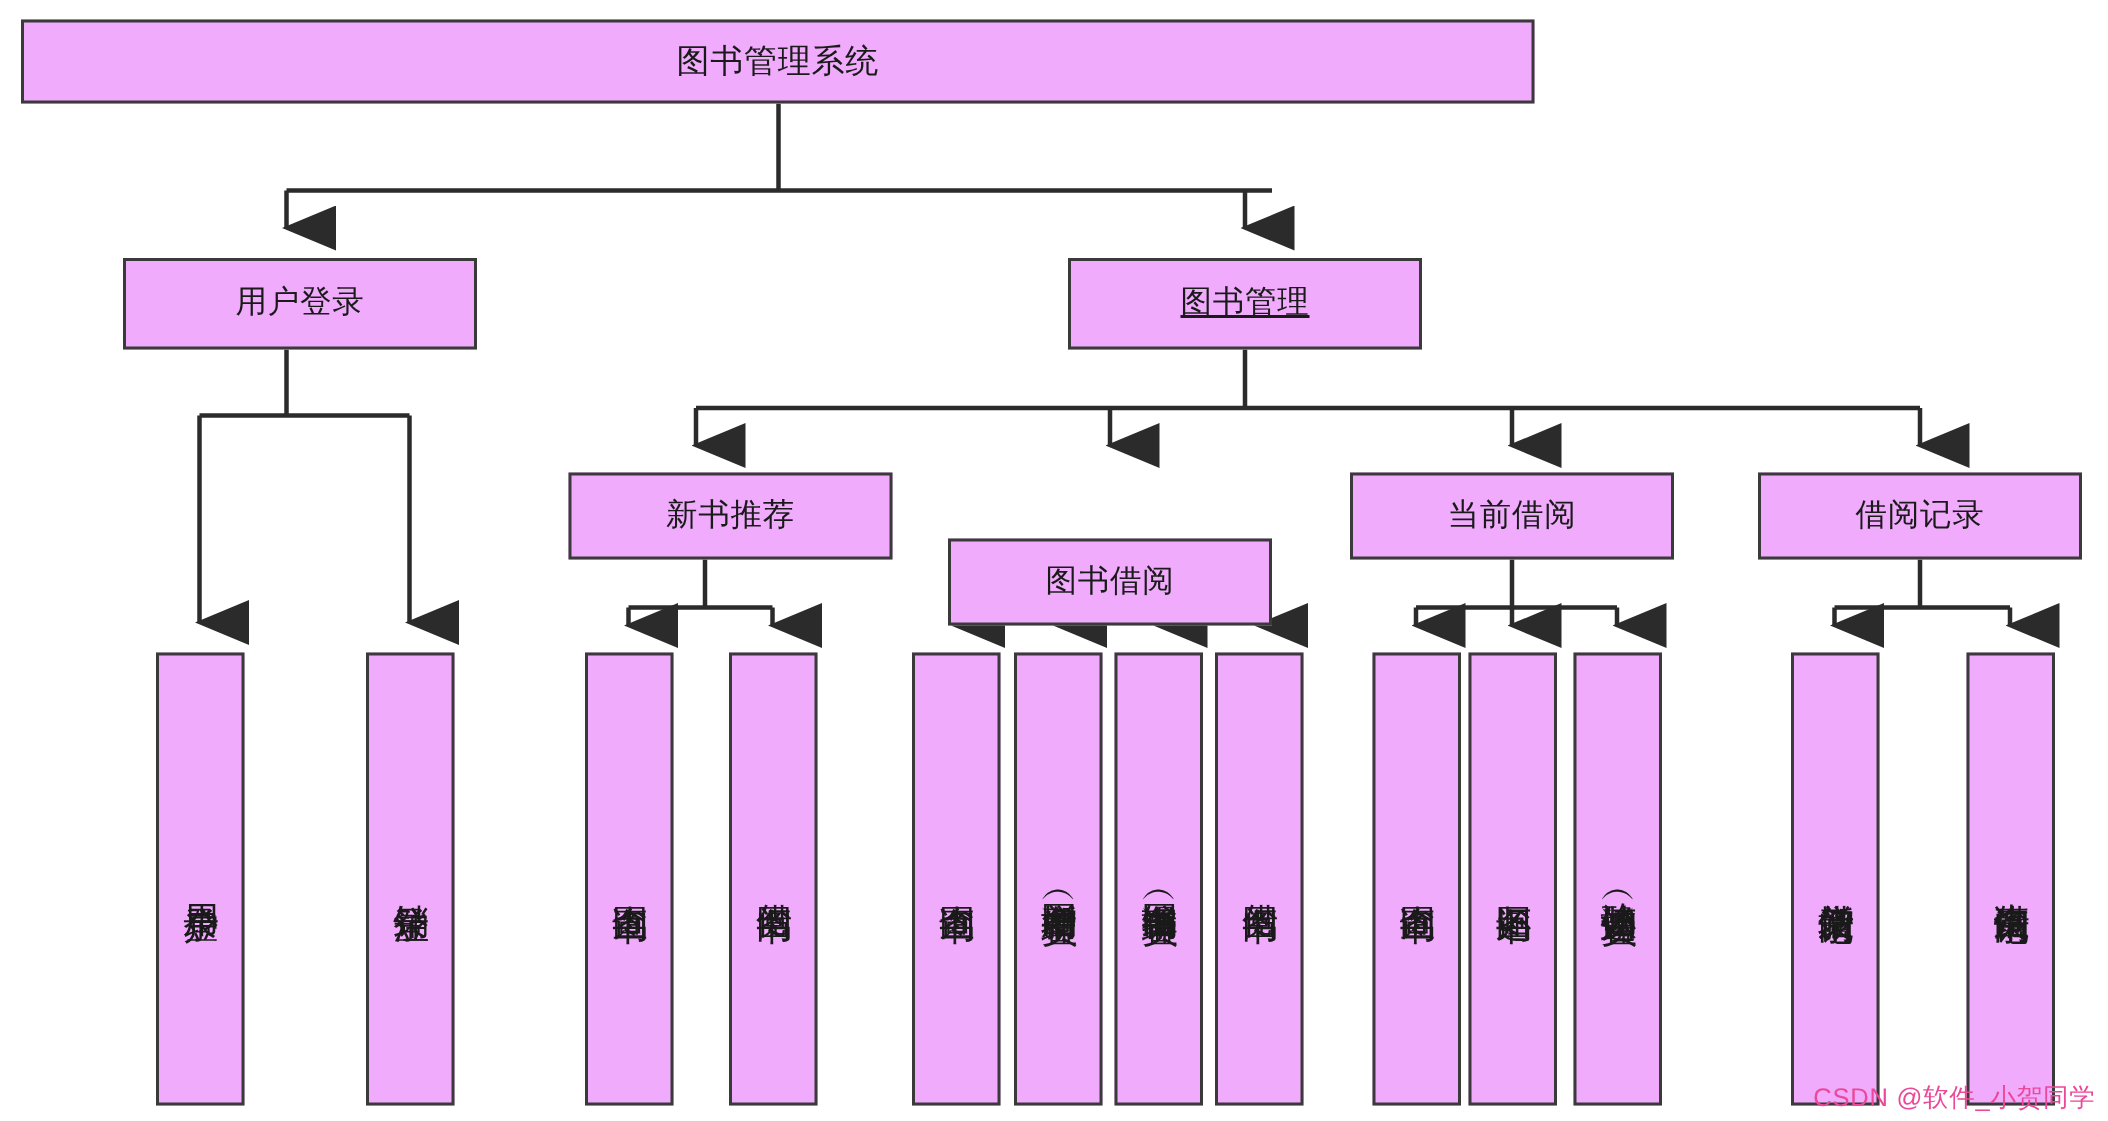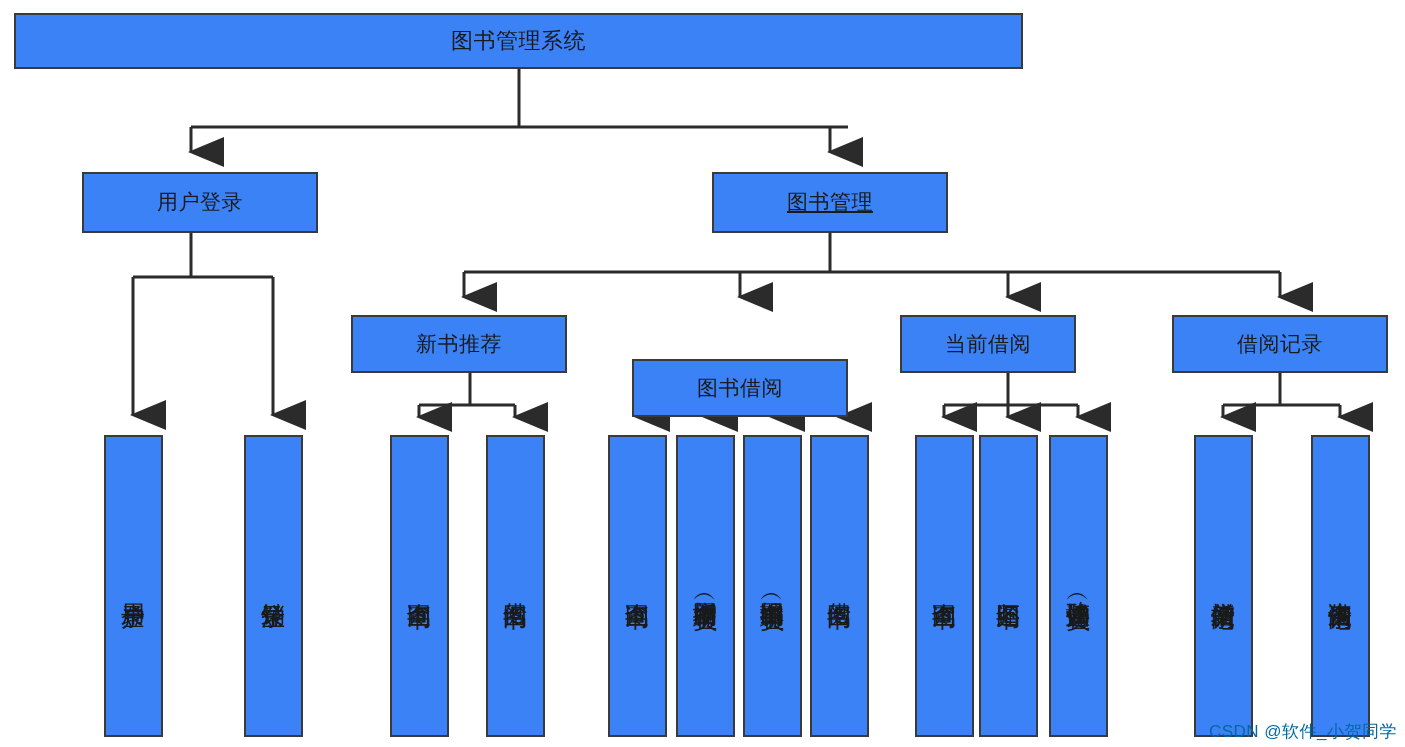--- a/index.html
+++ b/index.html
@@ -21,21 +21,21 @@
     position: absolute;
     left: 0;
     top: 0;
     width: 1405px;
     height: 747px;
     pointer-events: none;
   }
   .node {
     position: absolute;
     box-sizing: border-box;
-    background: #3b82f6;
+    background: #f0abfc;
     border: 2px solid #3a3a3a;
     display: flex;
     align-items: center;
     justify-content: center;
     color: #1a1a1a;
   }
   .node .lbl {
     display: block;
     text-align: center;
     line-height: 1.18;
@@ -61,21 +61,21 @@
     line-height: 1.05;
     letter-spacing: 1px;
     white-space: pre-line;
     text-align: center;
   }
   .watermark {
     position: absolute;
     right: 8px;
     bottom: 4px;
     font-size: 17px;
-    color: #0369a1;
+    color: #ec4899;
     letter-spacing: 0.5px;
     white-space: nowrap;
     user-select: none;
   }
 </style>
 </head>
 <body>
 
 <div id="canvas">
 
@@ -136,29 +136,29 @@
   </div>
 
   <div class="node horiz" style="left:82px; top:172px; width:236px; height:61px;">
     <span class="lbl">用户登录</span>
   </div>
 
   <div class="node horiz" style="left:712px; top:172px; width:236px; height:61px;text-decoration:underline;">
     <span class="lbl">图书管理</span>
   </div>
 
-  <div class="node horiz" style="left:351px; top:315px; width:216px; height:58px;">
+  <div class="node horiz" style="left:379px; top:315px; width:216px; height:58px;">
     <span class="lbl">新书推荐</span>
   </div>
 
   <div class="node horiz" style="left:632px; top:315px; width:216px; height:58px;margin-top:44px;">
     <span class="lbl">图书借阅</span>
   </div>
 
-  <div class="node horiz" style="left:900px; top:315px; width:176px; height:58px;">
+  <div class="node horiz" style="left:900px; top:315px; width:216px; height:58px;">
     <span class="lbl">当前借阅</span>
   </div>
 
   <div class="node horiz" style="left:1172px; top:315px; width:216px; height:58px;">
     <span class="lbl">借阅记录</span>
   </div>
 
   <div class="node vert" style="left:104px; top:435px; width:59px; height:302px;">
     <span class="lbl">用户登录</span>
   </div>

